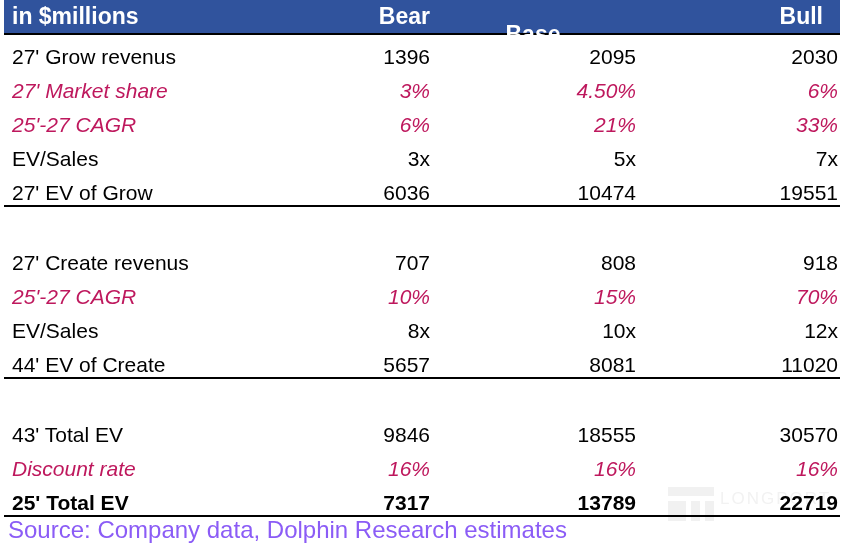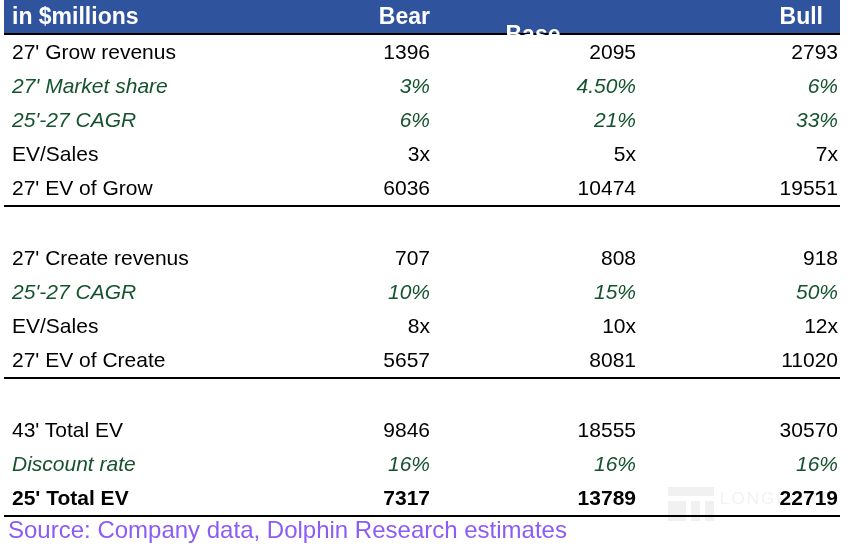--- a/index.html
+++ b/index.html
@@ -93,37 +93,37 @@
     height: 2px;
     background: #000000;
     width: 836px;
   }
 
   
   .rows { width: 836px; }
 
   .row {
     display: flex;
-    align-items: center;
+    align-items: flex-end;
     height: 34px;
     box-sizing: border-box;
   }
   .row .cell {
     font-size: 21px;
     line-height: 24px;
     white-space: nowrap;
     overflow: hidden;
   }
   .row .c-label { flex: 0 0 278px; padding-left: 8px; text-align: left; }
   .row .c-bear  { flex: 0 0 140px; text-align: right; }
   .row .c-base  { flex: 0 0 206px; text-align: right; }
   .row .c-bull  { flex: 1 1 auto;  text-align: right; padding-right: 2px; }
 
   .row.muted .cell {
-    color: #14532d;
+    color: #be185d;
     font-style: italic;
   }
   .row.strong .cell {
     font-weight: bold;
   }
   .row.spacer { height: 34px; }
 
   .rule {
     height: 2px;
     background: #000000;
@@ -168,21 +168,21 @@
       <div class="cell c-base">Base</div>
       <div class="cell c-bull">Bull</div>
     </div>
     <div class="rule-header"></div>
 
     <div class="rows">
       <div class="row">
         <div class="cell c-label">27' Grow revenus</div>
         <div class="cell c-bear">1396</div>
         <div class="cell c-base">2095</div>
-        <div class="cell c-bull">2793</div>
+        <div class="cell c-bull">2030</div>
       </div>
       <div class="row muted">
         <div class="cell c-label">27' Market share</div>
         <div class="cell c-bear">3%</div>
         <div class="cell c-base">4.50%</div>
         <div class="cell c-bull">6%</div>
       </div>
       <div class="row muted">
         <div class="cell c-label">25'-27 CAGR</div>
         <div class="cell c-bear">6%</div>
@@ -210,30 +210,30 @@
       <div class="row">
         <div class="cell c-label">27' Create revenus</div>
         <div class="cell c-bear">707</div>
         <div class="cell c-base">808</div>
         <div class="cell c-bull">918</div>
       </div>
       <div class="row muted">
         <div class="cell c-label">25'-27 CAGR</div>
         <div class="cell c-bear">10%</div>
         <div class="cell c-base">15%</div>
-        <div class="cell c-bull">50%</div>
+        <div class="cell c-bull">70%</div>
       </div>
       <div class="row">
         <div class="cell c-label">EV/Sales</div>
         <div class="cell c-bear">8x</div>
         <div class="cell c-base">10x</div>
         <div class="cell c-bull">12x</div>
       </div>
       <div class="row">
-        <div class="cell c-label">27' EV of Create</div>
+        <div class="cell c-label">44' EV of Create</div>
         <div class="cell c-bear">5657</div>
         <div class="cell c-base">8081</div>
         <div class="cell c-bull">11020</div>
       </div>
     </div>
 
     <div class="rule"></div>
     <div class="row spacer"></div>
 
     <div class="rows">

